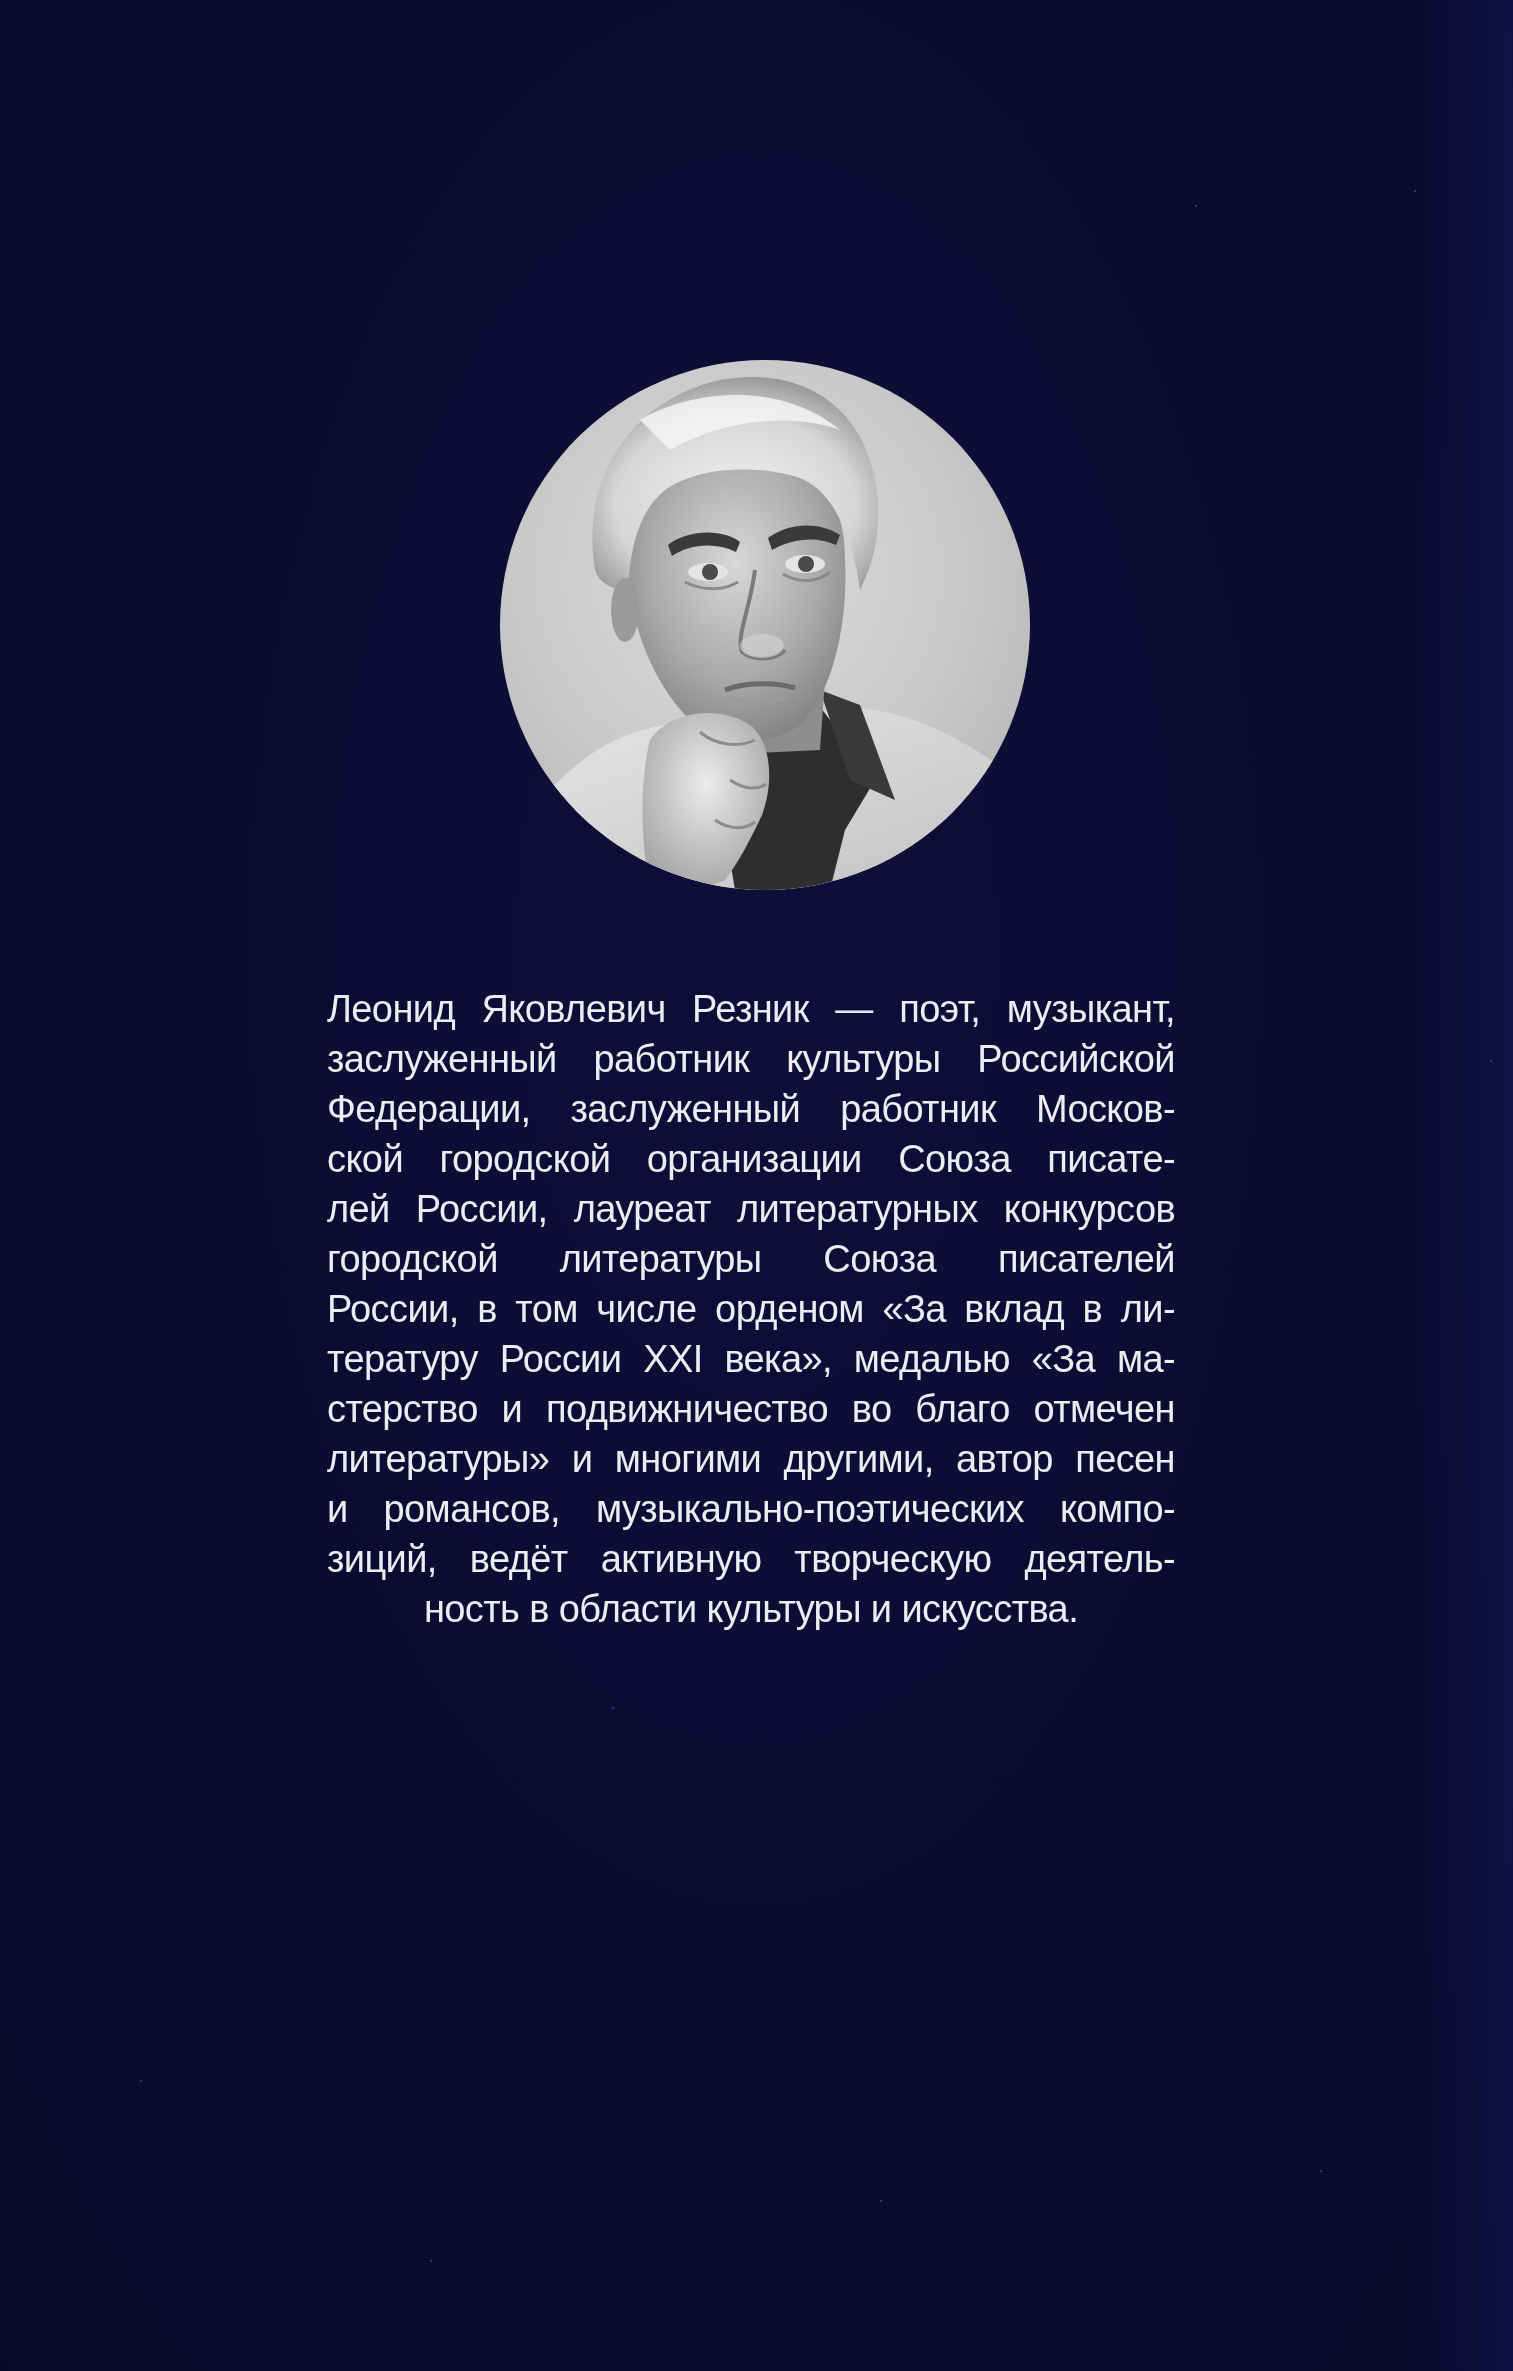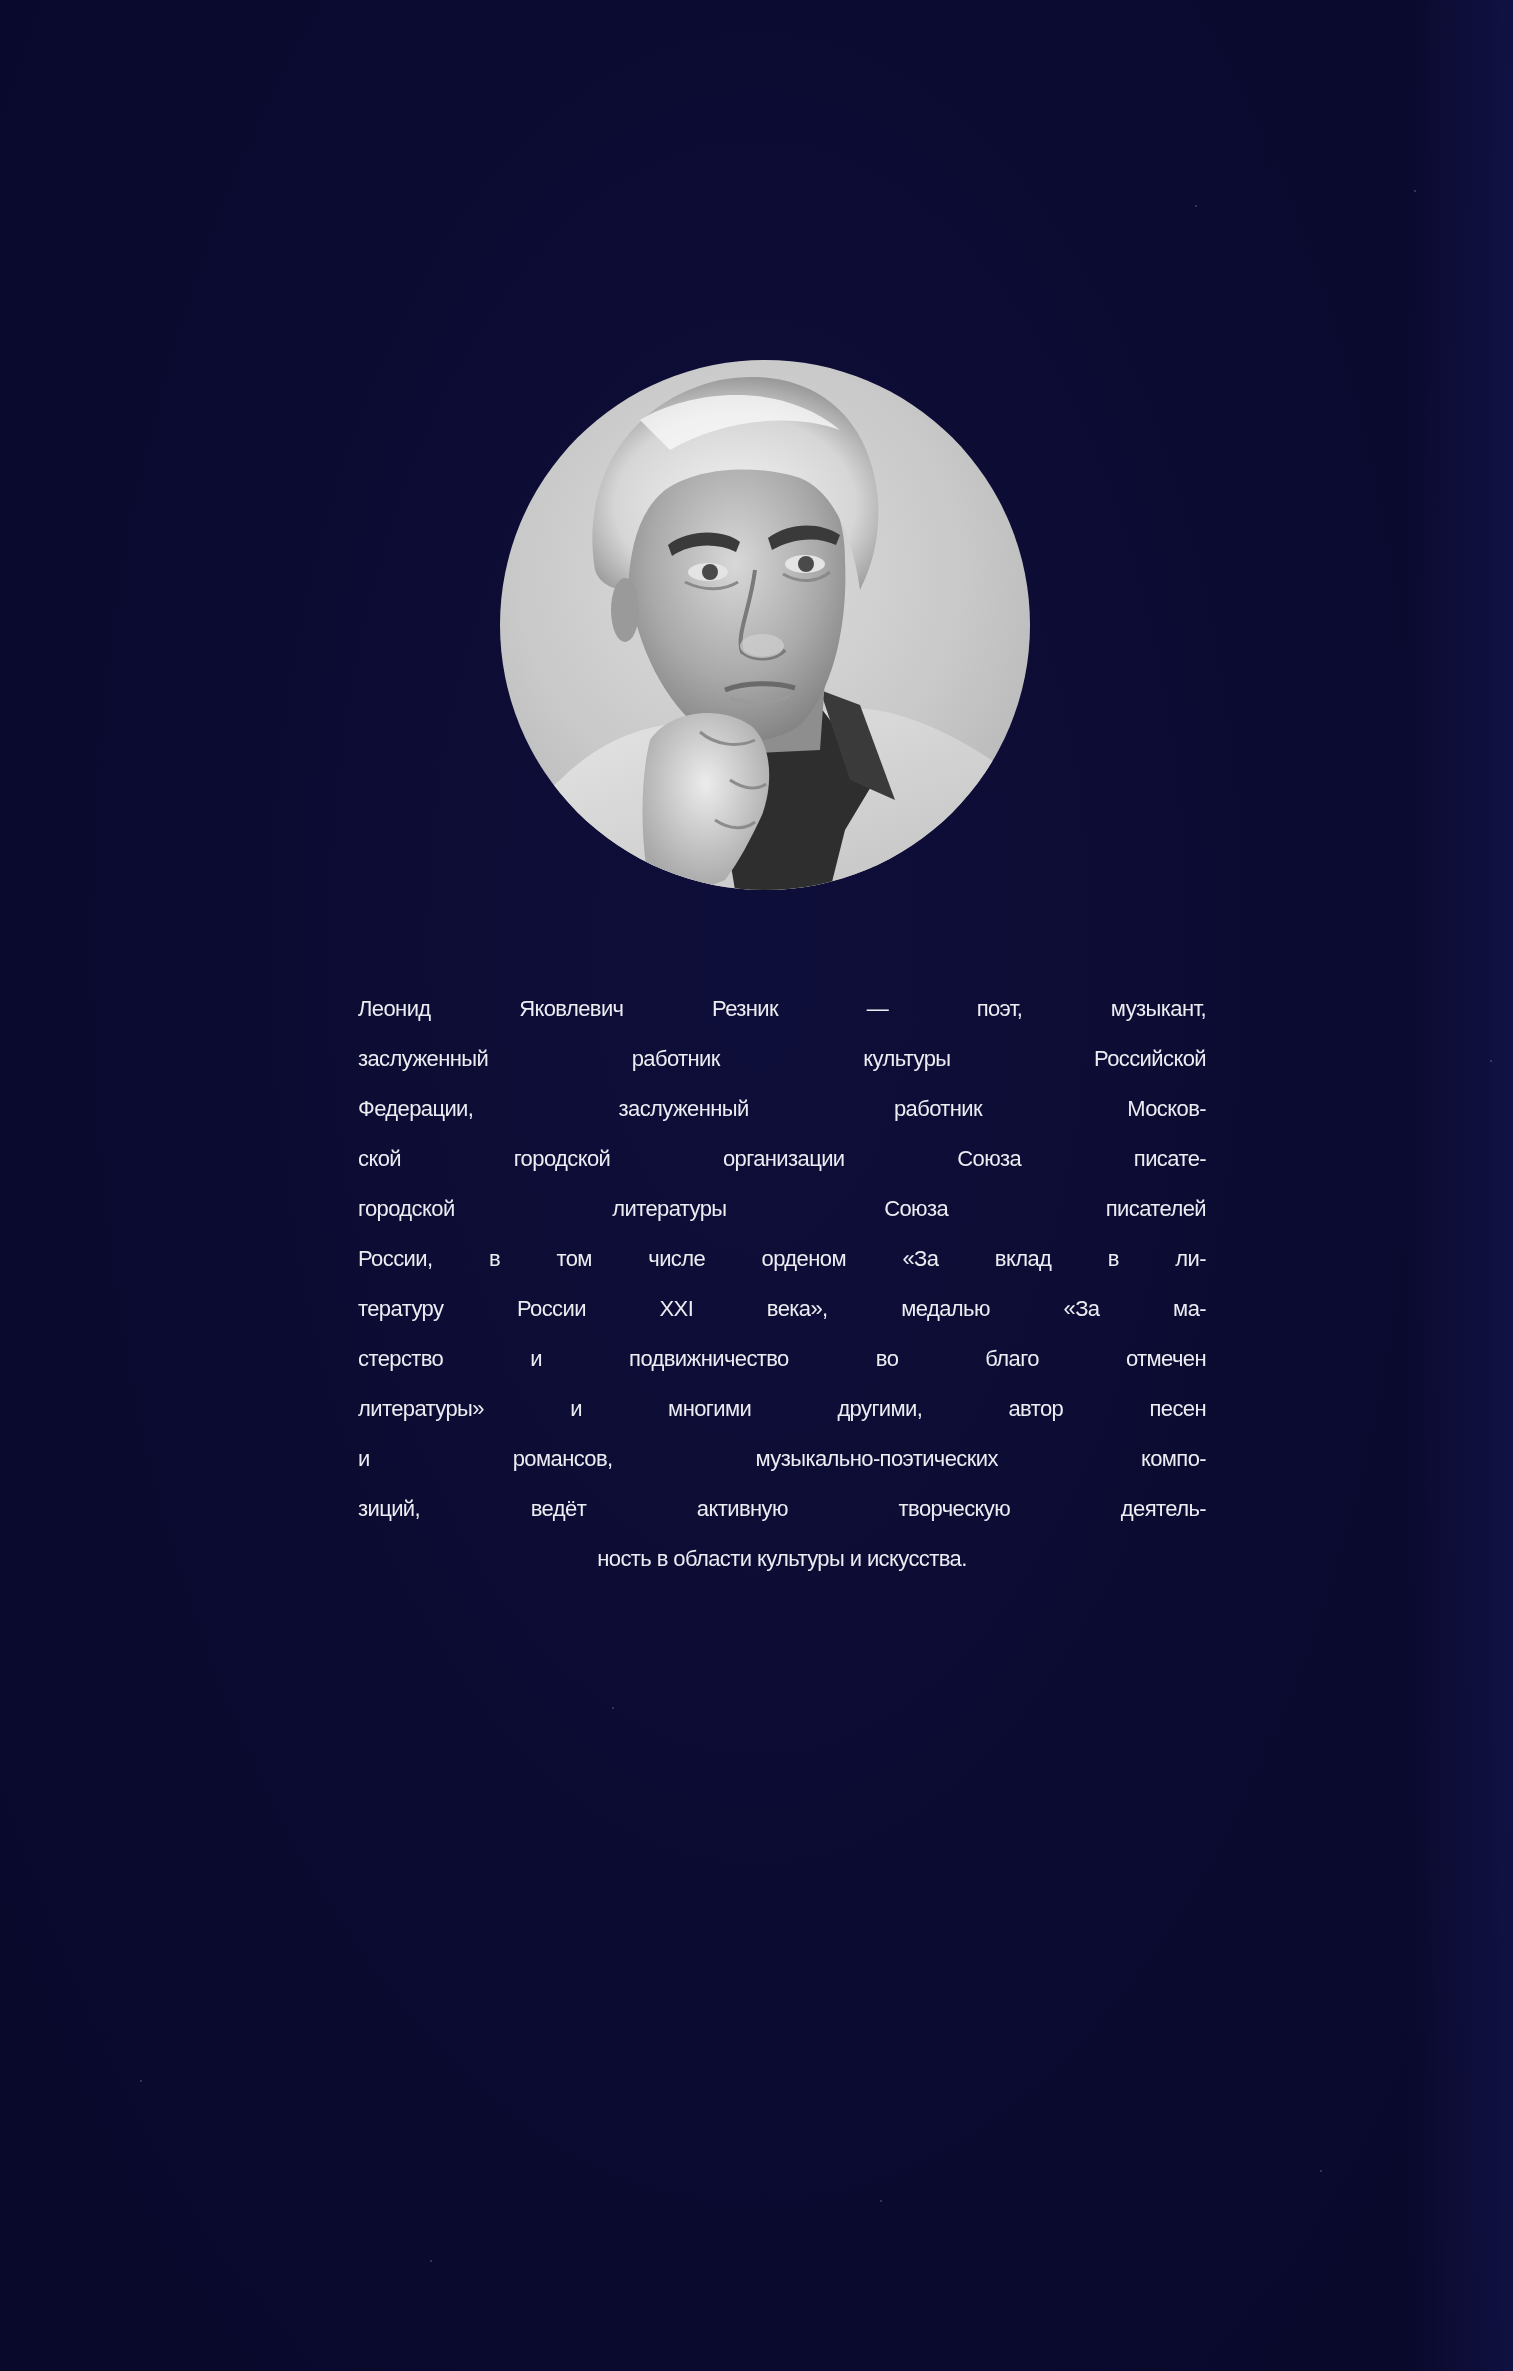--- a/index.html
+++ b/index.html
@@ -38,25 +38,24 @@
     overflow: hidden;
   }
   .portrait svg { display: block; width: 530px; height: 530px; }
   .bio {
     position: absolute;
     left: 327px;
     top: 984px;
     width: 848px;
     color: #ececf2;
     font-family: "Liberation Sans", sans-serif;
-    font-size: 22px;
+    font-size: 38px;
     line-height: 50px;
     letter-spacing: -0.6px;
     word-spacing: 0px;
-    margin-left: 31px;
   }
   .bio-line {
     display: block;
     white-space: nowrap;
     text-align: justify;
     text-align-last: justify;
     height: 50px;
     overflow: visible;
   }
   .bio-line.last {
@@ -143,20 +142,21 @@
     <path d="M230 420 C245 430 258 430 266 424" stroke="#8c8c8c" stroke-width="3" fill="none"></path>
     <path d="M215 460 C230 470 245 470 255 462" stroke="#8c8c8c" stroke-width="3" fill="none"></path>
   </svg>
 </div>
 
 <div class="bio">
   <span class="bio-line">Леонид Яковлевич Резник — поэт, музыкант,</span>
   <span class="bio-line">заслуженный работник культуры Российской</span>
   <span class="bio-line">Федерации, заслуженный работник Москов-</span>
   <span class="bio-line">ской городской организации Союза писате-</span>
+  <span class="bio-line">лей России, лауреат литературных конкурсов</span>
   <span class="bio-line">городской литературы Союза писателей</span>
   <span class="bio-line">России, в том числе орденом «За вклад в ли-</span>
   <span class="bio-line">тературу России XXI века», медалью «За ма-</span>
   <span class="bio-line">стерство и подвижничество во благо отмечен</span>
   <span class="bio-line">литературы» и многими другими, автор песен</span>
   <span class="bio-line">и романсов, музыкально-поэтических компо-</span>
   <span class="bio-line">зиций, ведёт активную творческую деятель-</span>
   <span class="bio-line last">ность в области культуры и искусства.</span>
 </div>
 

